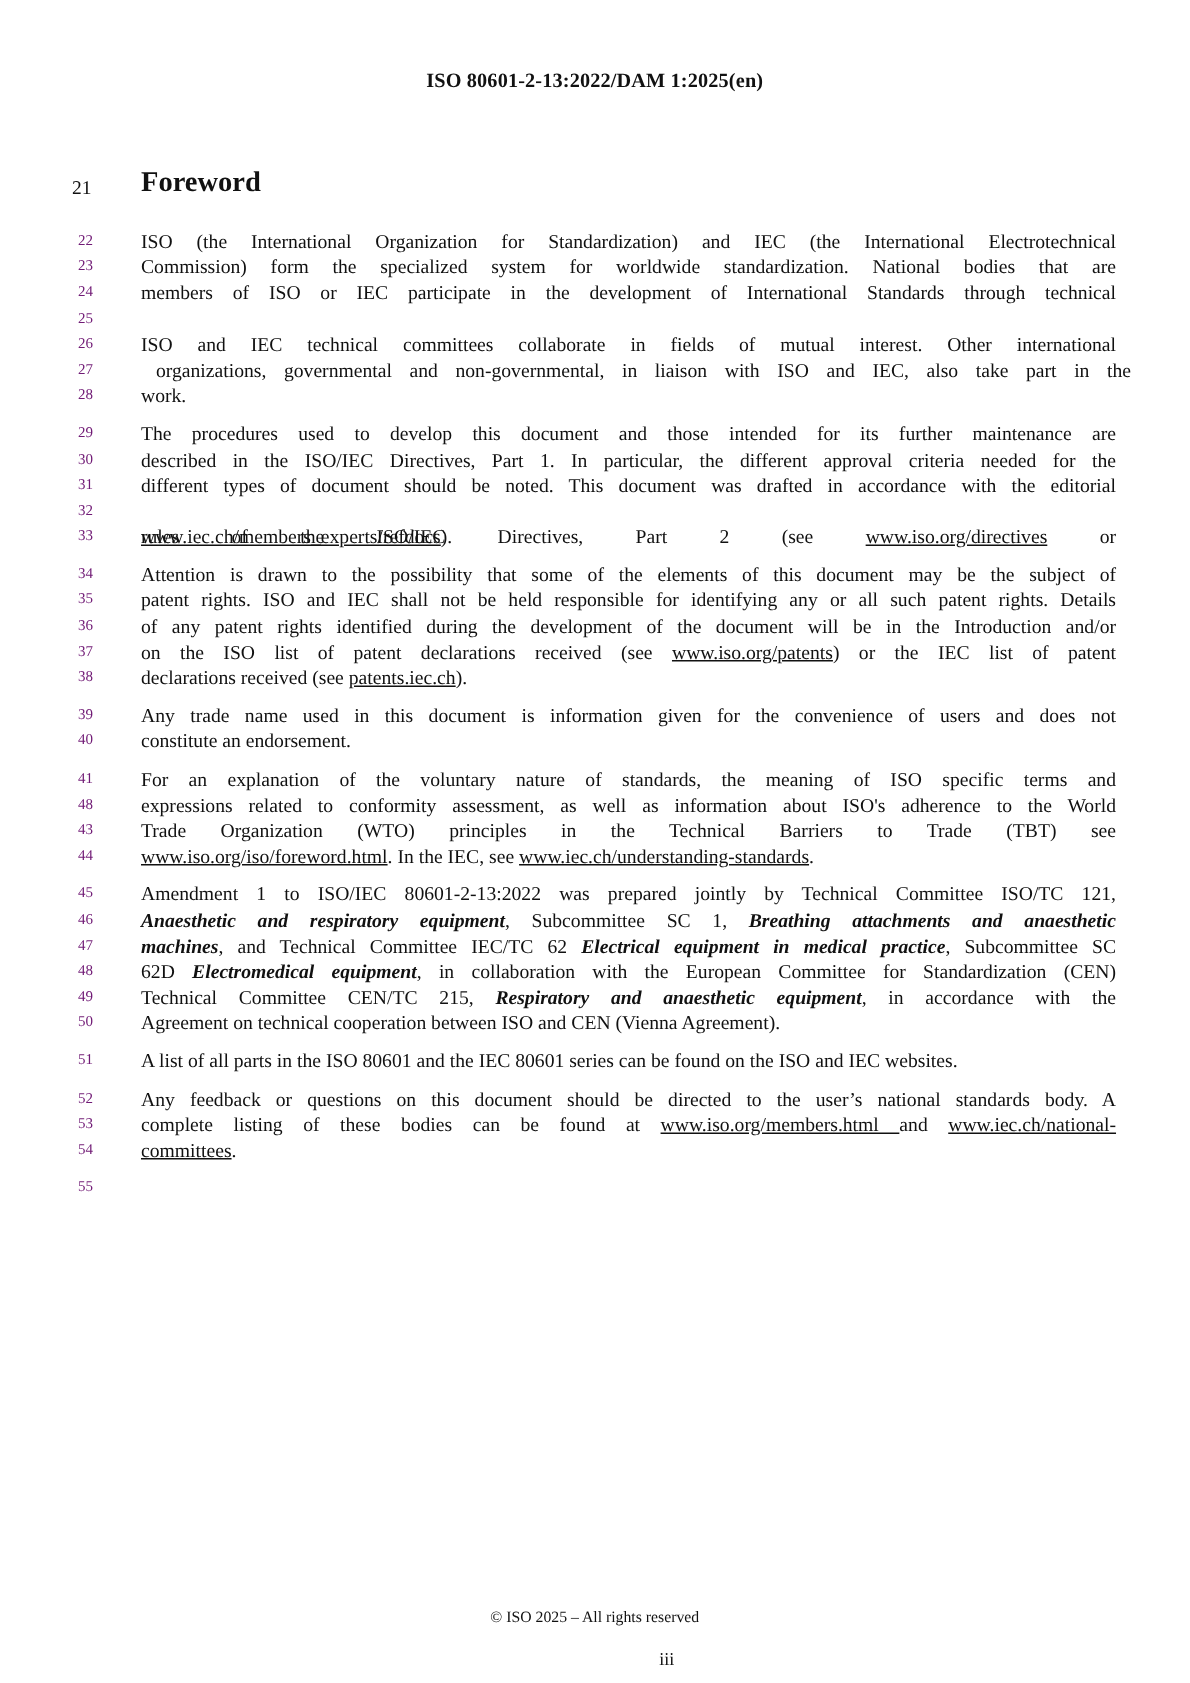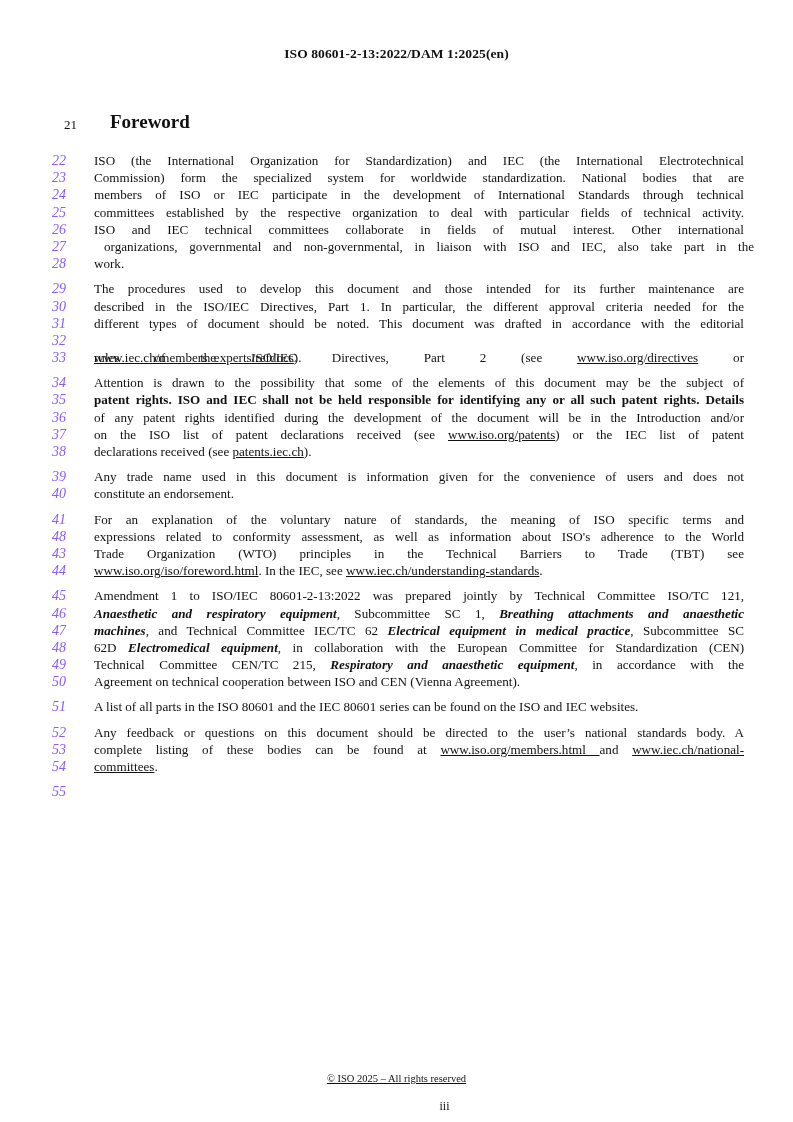--- a/index.html
+++ b/index.html
@@ -1,36 +1,36 @@
 <!DOCTYPE html>
 <html><head>
 <meta charset="utf-8">
 <style>
   html, body { margin: 0; padding: 0; background: #ffffff; }
   body { width: 793px; height: 1122px; position: relative; overflow: hidden;
          font-family: "DejaVu Serif", "Liberation Serif", serif; color: #111; }
   .header { position: absolute; top: 46px; left: 0; width: 793px; text-align: center;
             font-family: "Liberation Serif", serif; font-weight: bold; font-size: 13.5px; letter-spacing: 0.1px; }
-  .heading-row { position: absolute; top: 111px; left: 16px; width: 636px; height: 26px; }
+  .heading-row { position: absolute; top: 111px; left: 0; width: 636px; height: 26px; }
   .heading-row .ln { position: absolute; left: 48px; top: 6px; width: 24px; text-align: left;
                      font-family: "Liberation Serif", serif; font-size: 13px; }
   .heading-row .title { position: absolute; left: 94px; top: 0; font-family: "Liberation Serif", serif;
                         font-weight: bold; font-size: 19px; }
   .body { position: absolute; top: 152px; left: 0; width: 793px; }
   .para { margin: 0 0 8px 0; position: relative; }
   .line { position: relative; height: 17.2px; line-height: 17.2px; }
   .line .ln { position: absolute; left: 52px; width: 24px; font-family: "Liberation Serif", serif;
-              font-size: 14px; color: #8b5cf6; font-style: italic; }
+              font-size: 10px; color: #701a75; }
   .line .tx { position: absolute; left: 94px; width: 650px; font-family: "Liberation Serif", serif;
               font-size: 13.1px; white-space: nowrap; }
   .line .tx.j { text-align: justify; text-align-last: justify; }
   .line .tx span.lnk { text-decoration: underline; }
   .line .tx span.it { font-style: italic; font-weight: bold; }
   .footer { position: absolute; top: 1073px; left: 0; width: 793px; text-align: center;
-            font-family: "Liberation Serif", serif; font-size: 10.5px; text-decoration: underline; }
+            font-family: "Liberation Serif", serif; font-size: 10.5px; }
   .pagenum { position: absolute; top: 1099px; left: 0; width: 793px; text-align: center;
              font-family: Liberation Serif, serif; font-size: 12px; padding-left: 48px; }
 </style>
 </head>
 <body>
 
 <div class="header">ISO 80601-2-13:2022/DAM 1:2025(en)</div>
 
 <div class="heading-row">
   <span class="ln">21</span>
@@ -46,21 +46,20 @@
       <div class="line">
         <span class="ln">23</span>
         <span class="tx j" style="white-space: normal;"><span>Commission) form the specialized system for worldwide standardization. National bodies that are</span></span>
       </div>
       <div class="line">
         <span class="ln">24</span>
         <span class="tx j" style="white-space: normal;"><span>members of ISO or IEC participate in the development of International Standards through technical</span></span>
       </div>
       <div class="line">
         <span class="ln">25</span>
-        <span class="tx j" style="white-space: normal;"><span>committees established by the respective organization to deal with particular fields of technical activity.</span></span>
       </div>
       <div class="line">
         <span class="ln">26</span>
         <span class="tx j" style="white-space: normal;"><span>ISO and IEC technical committees collaborate in fields of mutual interest. Other international</span></span>
       </div>
       <div class="line">
         <span class="ln">27</span>
         <span class="tx j" style="white-space: normal; margin-left: 10px;"><span>organizations, governmental and non-governmental, in liaison with ISO and IEC, also take part in the</span></span>
       </div>
       <div class="line">
@@ -90,21 +89,21 @@
         <span class="tx"><span class="lnk">www.iec.ch/members_experts/refdocs</span><span>).</span></span>
       </div>
     </div>
     <div class="para">
       <div class="line">
         <span class="ln">34</span>
         <span class="tx j" style="white-space: normal;"><span>Attention is drawn to the possibility that some of the elements of this document may be the subject of</span></span>
       </div>
       <div class="line">
         <span class="ln">35</span>
-        <span class="tx j" style="white-space: normal; font-weight: bold;"><span>patent rights. ISO and IEC shall not be held responsible for identifying any or all such patent rights. Details</span></span>
+        <span class="tx j" style="white-space: normal;"><span>patent rights. ISO and IEC shall not be held responsible for identifying any or all such patent rights. Details</span></span>
       </div>
       <div class="line">
         <span class="ln">36</span>
         <span class="tx j" style="white-space: normal;"><span>of any patent rights identified during the development of the document will be in the Introduction and/or</span></span>
       </div>
       <div class="line">
         <span class="ln">37</span>
         <span class="tx j" style="white-space: normal;"><span>on the ISO list of patent declarations received (see </span><span class="lnk">www.iso.org/patents</span><span>) or the IEC list of patent</span></span>
       </div>
       <div class="line">

